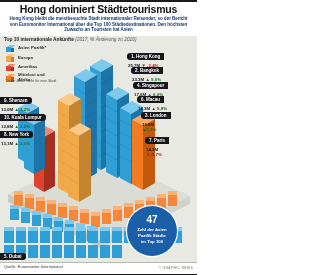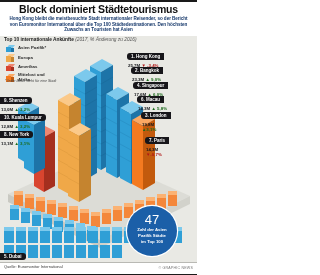--- a/index.html
+++ b/index.html
@@ -76,21 +76,21 @@
   }
   .up{color:#1b6a1b;}
   .dn{color:#b01414;}
 
   
   .bubble{
     position:absolute;left:127px;top:206px;width:50px;height:50px;
     border-radius:50%;background:#1b5fa8;color:#ffffff;
     text-align:center;box-shadow:0 0 0 1.2px #ffffff;
   }
-  .bub-num{font-size:13px;font-weight:normal;line-height:12px;padding-top:8px;}
+  .bub-num{font-size:10px;font-weight:bold;line-height:12px;padding-top:8px;}
   .bub-txt{font-size:4.3px;font-weight:bold;line-height:5.2px;padding:1px 4px 0 4px;}
 
   
   .srcbar{
     position:absolute;left:0;top:262px;width:197px;height:13px;background:#ffffff;
     border-top:1px solid #b9b9b4;
   }
   .src{position:absolute;left:4px;top:1px;font-size:4px;color:#3a3a3a;}
   .credit{position:absolute;right:4px;top:3px;font-size:3.6px;color:#777;letter-spacing:0.2px;}
   .baserule{position:absolute;left:0;top:273.5px;width:197px;height:1.5px;background:#1a1a1a;}
@@ -98,21 +98,21 @@
   
   .plate{position:absolute;left:0;top:0;width:197px;height:218px;}
 </style>
 </head>
 <body>
 
 <div id="infographic">
 
   <div class="hdr">
     <div class="hdr-rule"></div>
-    <div class="hdr-title">Block dominiert Städtetourismus</div>
+    <div class="hdr-title">Hong dominiert Städtetourismus</div>
     <div class="hdr-sub">Hong Kong bleibt die meistbesuchte Stadt internationaler Reisender, so der Bericht von Euromonitor International über die Top 100 Städtedestinationen. Den höchsten Zuwachs an Touristen hat Asien</div>
   </div>
 
   <div class="subband">
     <span>Top 10 internationale Ankünfte</span>
     <i>(2017, % Änderung zu 2016)</i>
   </div>
 
   <div class="stage">
     <svg class="plate" viewBox="0 0 197 218" preserveAspectRatio="none">

